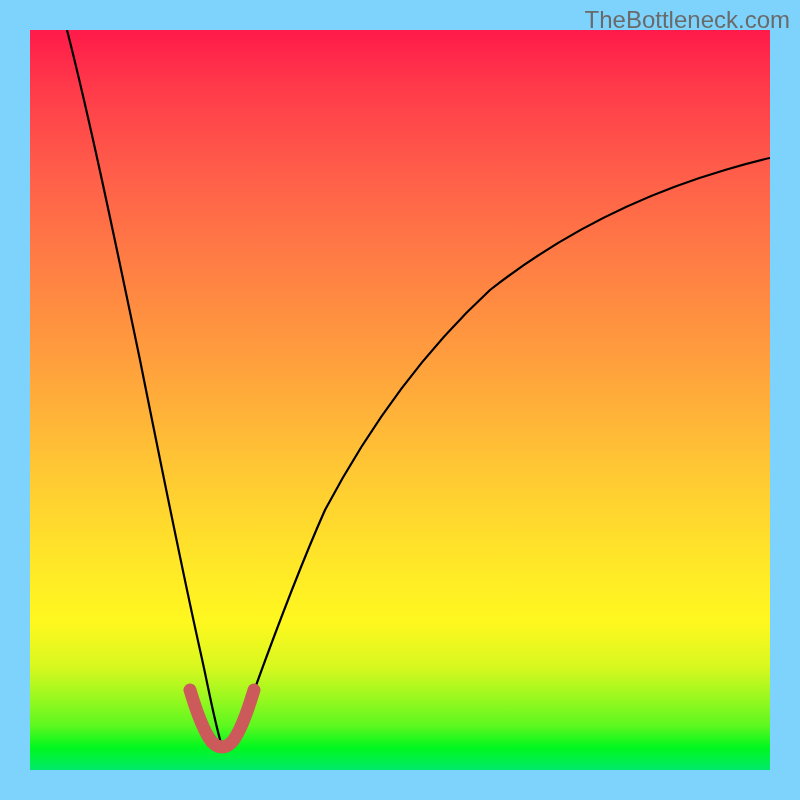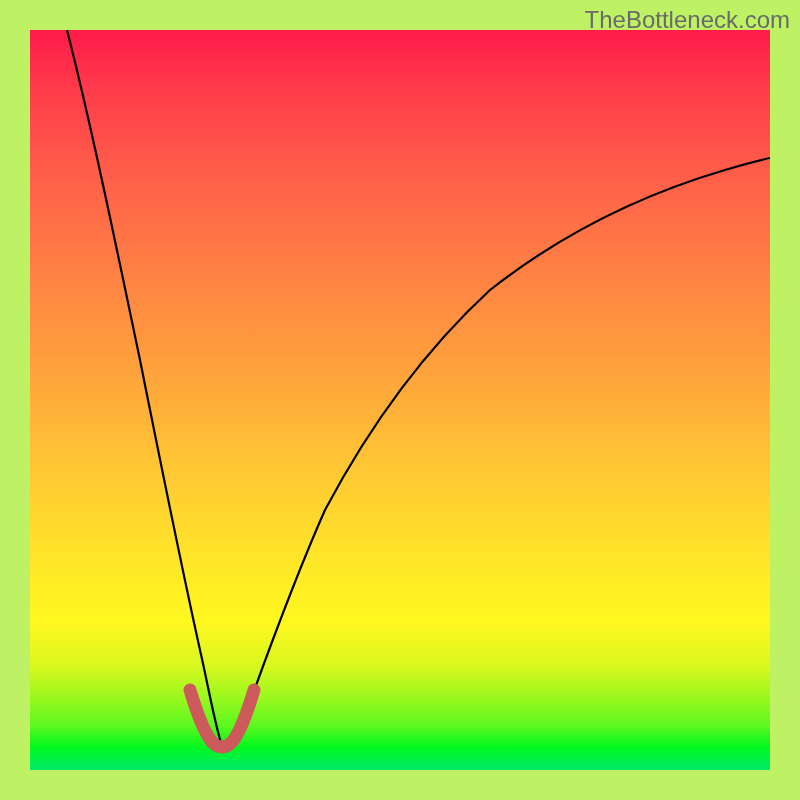--- a/index.html
+++ b/index.html
@@ -10,21 +10,21 @@
     background: #000;
     overflow: hidden;
     font-family: Arial, Helvetica, sans-serif;
   }
   .frame {
     position: absolute;
     left: 0;
     top: 0;
     width: 800px;
     height: 800px;
-    background: #bef264;
+    background: #7dd3fc;
   }
   .plot {
     position: absolute;
     left: 30px;
     top: 30px;
     width: 740px;
     height: 740px;
     background: linear-gradient(
       to bottom,
       #ff1a4a 0%,

